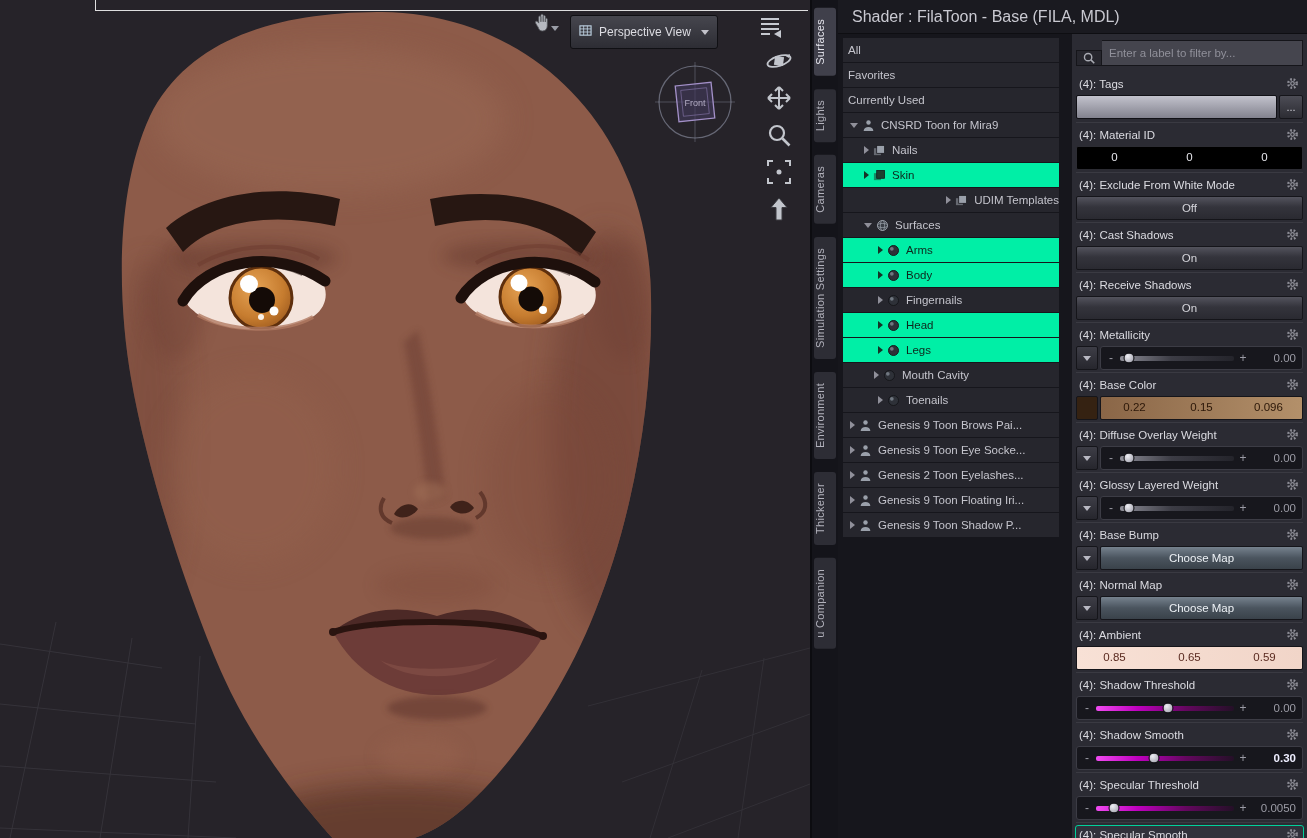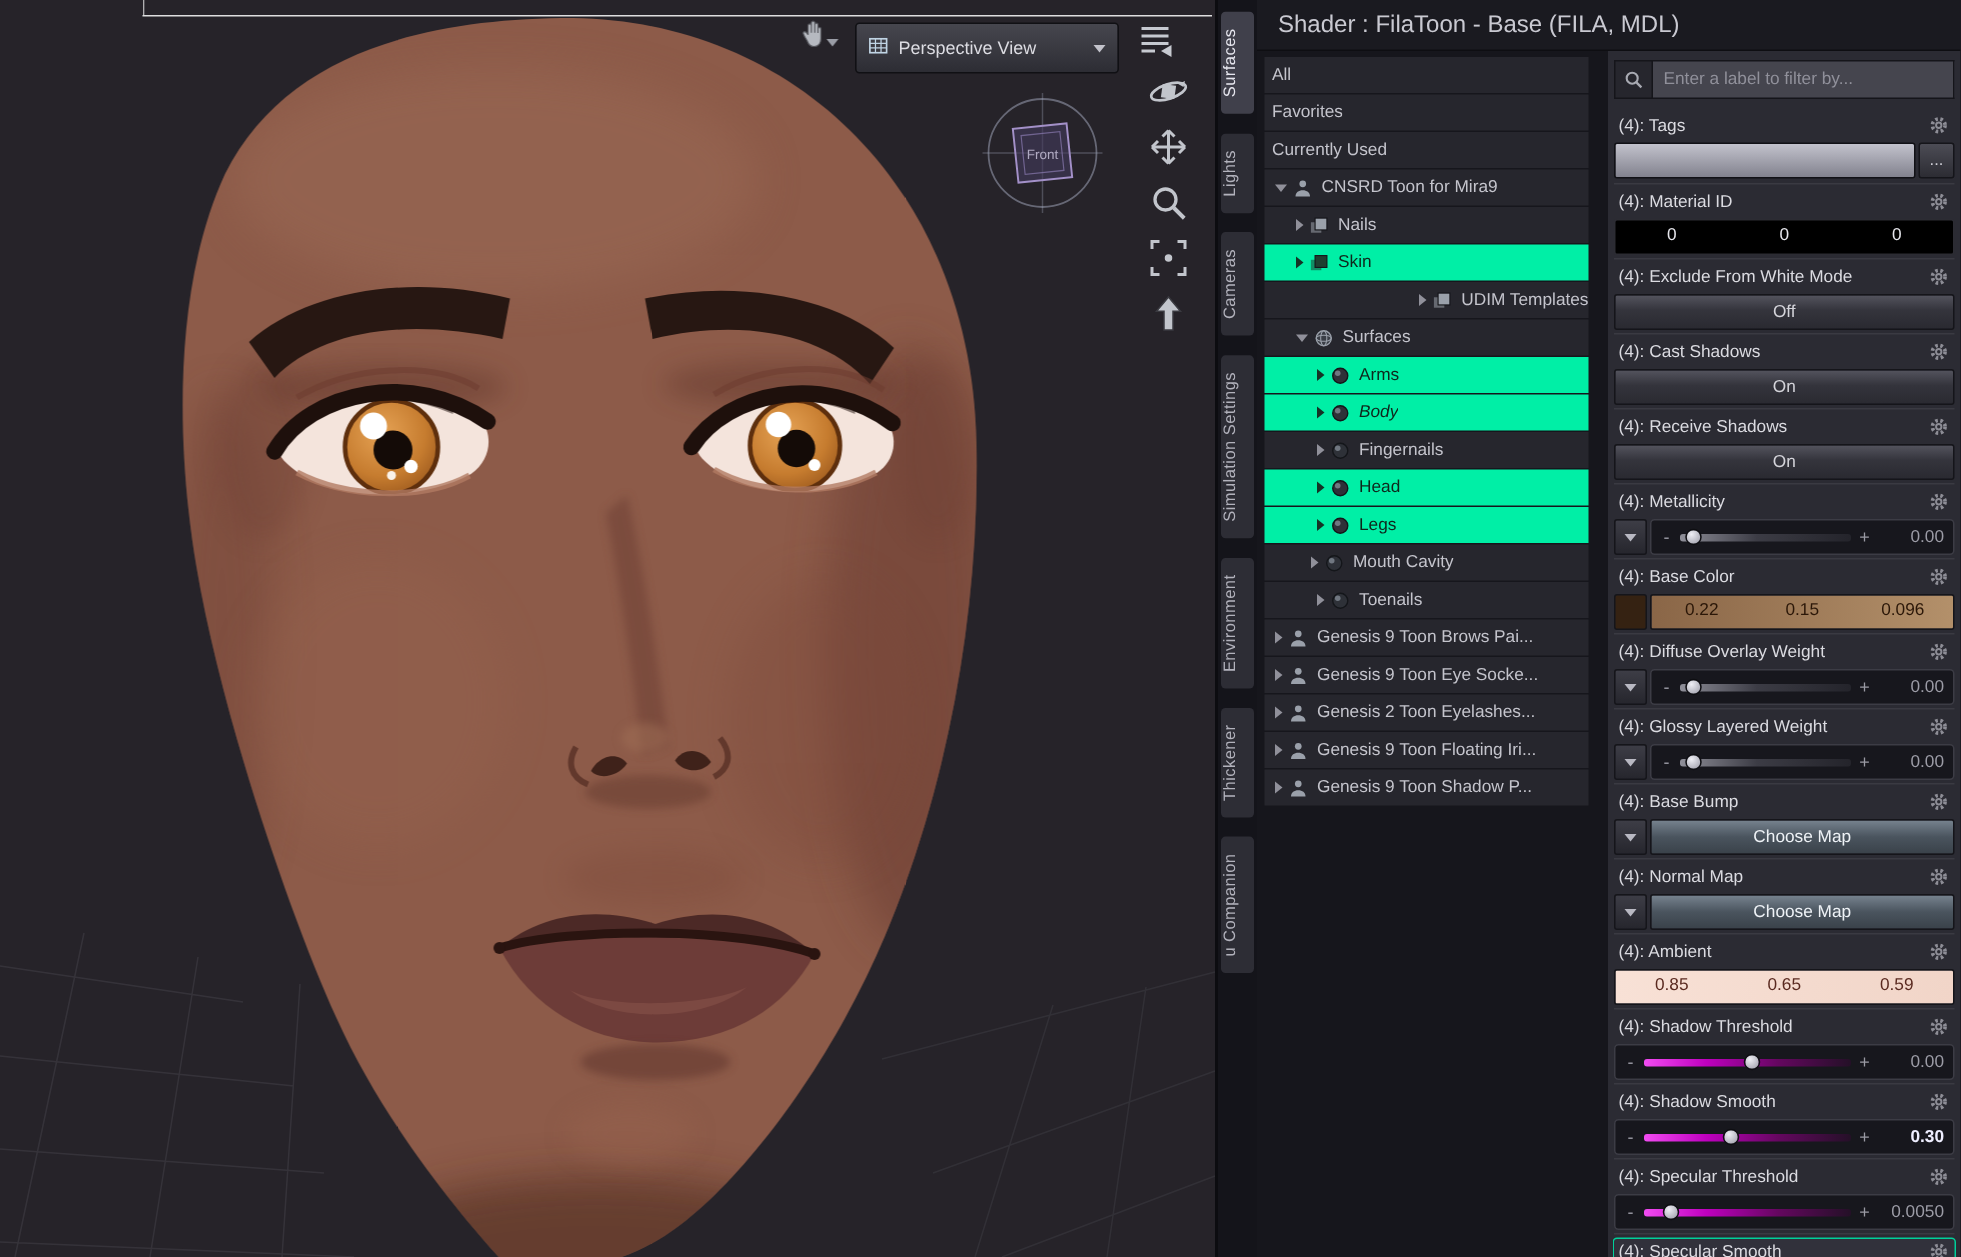--- a/index.html
+++ b/index.html
@@ -9,21 +9,21 @@
 
   
   #viewport { position:absolute; left:0; top:0; width:810px; height:838px; background:#262329; overflow:hidden; }
   #viewport > svg.scene { position:absolute; left:0; top:0; }
   .vp-top-line { position:absolute; left:95px; top:10px; width:713px; height:1px; background:rgba(255,255,255,.85); }
   .vp-top-tick { position:absolute; left:95px; top:0; width:1px; height:10px; background:rgba(255,255,255,.85); }
 
   #hand-tool { position:absolute; left:533px; top:12px; width:30px; height:26px; display:flex; align-items:flex-start; }
   .mini-caret { width:0;height:0;border-top:5px solid #9a9da6;border-left:4px solid transparent;border-right:4px solid transparent; margin:14px 0 0 -2px; }
 
-  #view-selector { position:absolute; left:570px; top:15px; width:176px; height:24px; background:linear-gradient(#46464e,#2d2d34); border:1px solid #101014; border-radius:3px; display:flex; align-items:center; gap:7px; padding:16px 8px; font-size:12px; color:#dcdce2; }
+  #view-selector { position:absolute; left:570px; top:15px; width:148px; height:24px; background:linear-gradient(#46464e,#2d2d34); border:1px solid #101014; border-radius:3px; display:flex; align-items:center; gap:7px; padding:16px 8px; font-size:12px; color:#dcdce2; }
   .vs-label { flex:1; white-space:nowrap; overflow:hidden; }
   .vs-caret { width:0;height:0;border-top:5px solid #c2c2ca;border-left:4px solid transparent;border-right:4px solid transparent; }
 
   #pane-menu { position:absolute; left:757px; top:13px; width:26px; height:26px; }
 
   #view-cube { position:absolute; left:653px; top:60px; width:84px; height:84px; }
 
   #vp-tools { position:absolute; right:16px; top:46px; display:flex; flex-direction:column; gap:7px; }
   .tool-btn { width:30px; height:30px; display:flex; align-items:center; justify-content:center; cursor:pointer; }
 
@@ -44,21 +44,21 @@
   .tri { display:inline-block; width:0; height:0; margin:0 4px 0 2px; flex:0 0 auto; }
   .tri-right { border-left:5px solid #90909a; border-top:4px solid transparent; border-bottom:4px solid transparent; }
   .tri-down { border-top:5px solid #90909a; border-left:4px solid transparent; border-right:4px solid transparent; }
   .sel .tri-right { border-left-color:#153326; }
   .li-icon { width:15px; height:14px; margin-right:4px; color:#9aa0aa; flex:0 0 auto; display:inline-flex; align-items:center; }
   .sel .li-icon { color:#1d4030; }
   .li-label { overflow:hidden; text-overflow:ellipsis; }
 
   
   #prop-panel { flex:1; background:#2b2b33; margin-left:10px; padding:6px 4px 0 4px; overflow:hidden; }
-  .search-row { height:26px; display:flex; margin-bottom:6px; }
+  .search-row { height:26px; display:flex; margin-bottom:6px;align-items:flex-end; }
   .search-btn { width:26px; background:#26262d; border:1px solid #15151a; display:flex; align-items:center; justify-content:center; cursor:pointer; }
   .search-input { flex:1; height:26px; background:#45454e; border:1px solid #15151a; border-left:none; color:#e2e2e8; padding:0 7px; font-size:11.5px; font-family:"Liberation Sans",sans-serif; outline:none; }
   .search-input::placeholder { color:#90909a; }
 
   .prop-group { height:50px; padding-top:3px; border-top:1px solid #3a3a42; }
   .prop-group:first-child { border-top:none; }
   .prop-label-row { height:18px; display:flex; align-items:center; justify-content:space-between; padding:0 3px; }
   .prop-group.focused .prop-label-row { outline:1px solid #00d09a; background:#31313b; border-radius:2px; }
   .prop-label { font-size:11.5px; color:#dbdbe1; white-space:nowrap; }
   .gear { width:14px; height:14px; display:inline-flex; cursor:pointer; }
@@ -357,21 +357,21 @@
           <div class="slist-row sel" style="padding-left: 33px;">
             <span class="tri tri-right"></span>
             <span class="li-icon">
               <svg viewBox="0 0 14 14" width="13" height="13">
                 <circle cx="7" cy="7" r="5.4" fill="#2e3138" stroke="#14161a"></circle>
                 <circle cx="5.2" cy="5.2" r="2" fill="#788089" opacity="0.9"></circle>
               </svg>
             </span>
             <span class="li-label">Arms</span>
           </div>
-          <div class="slist-row sel" style="padding-left: 33px; font-style: italic;">
+          <div class="slist-row sel" style="padding-left: 33px;">
             <span class="tri tri-right"></span>
             <span class="li-icon">
               <svg viewBox="0 0 14 14" width="13" height="13">
                 <circle cx="7" cy="7" r="5.4" fill="#2e3138" stroke="#14161a"></circle>
                 <circle cx="5.2" cy="5.2" r="2" fill="#788089" opacity="0.9"></circle>
               </svg>
             </span>
             <span class="li-label">Body</span>
           </div>
           <div class="slist-row" style="padding-left: 33px;">

